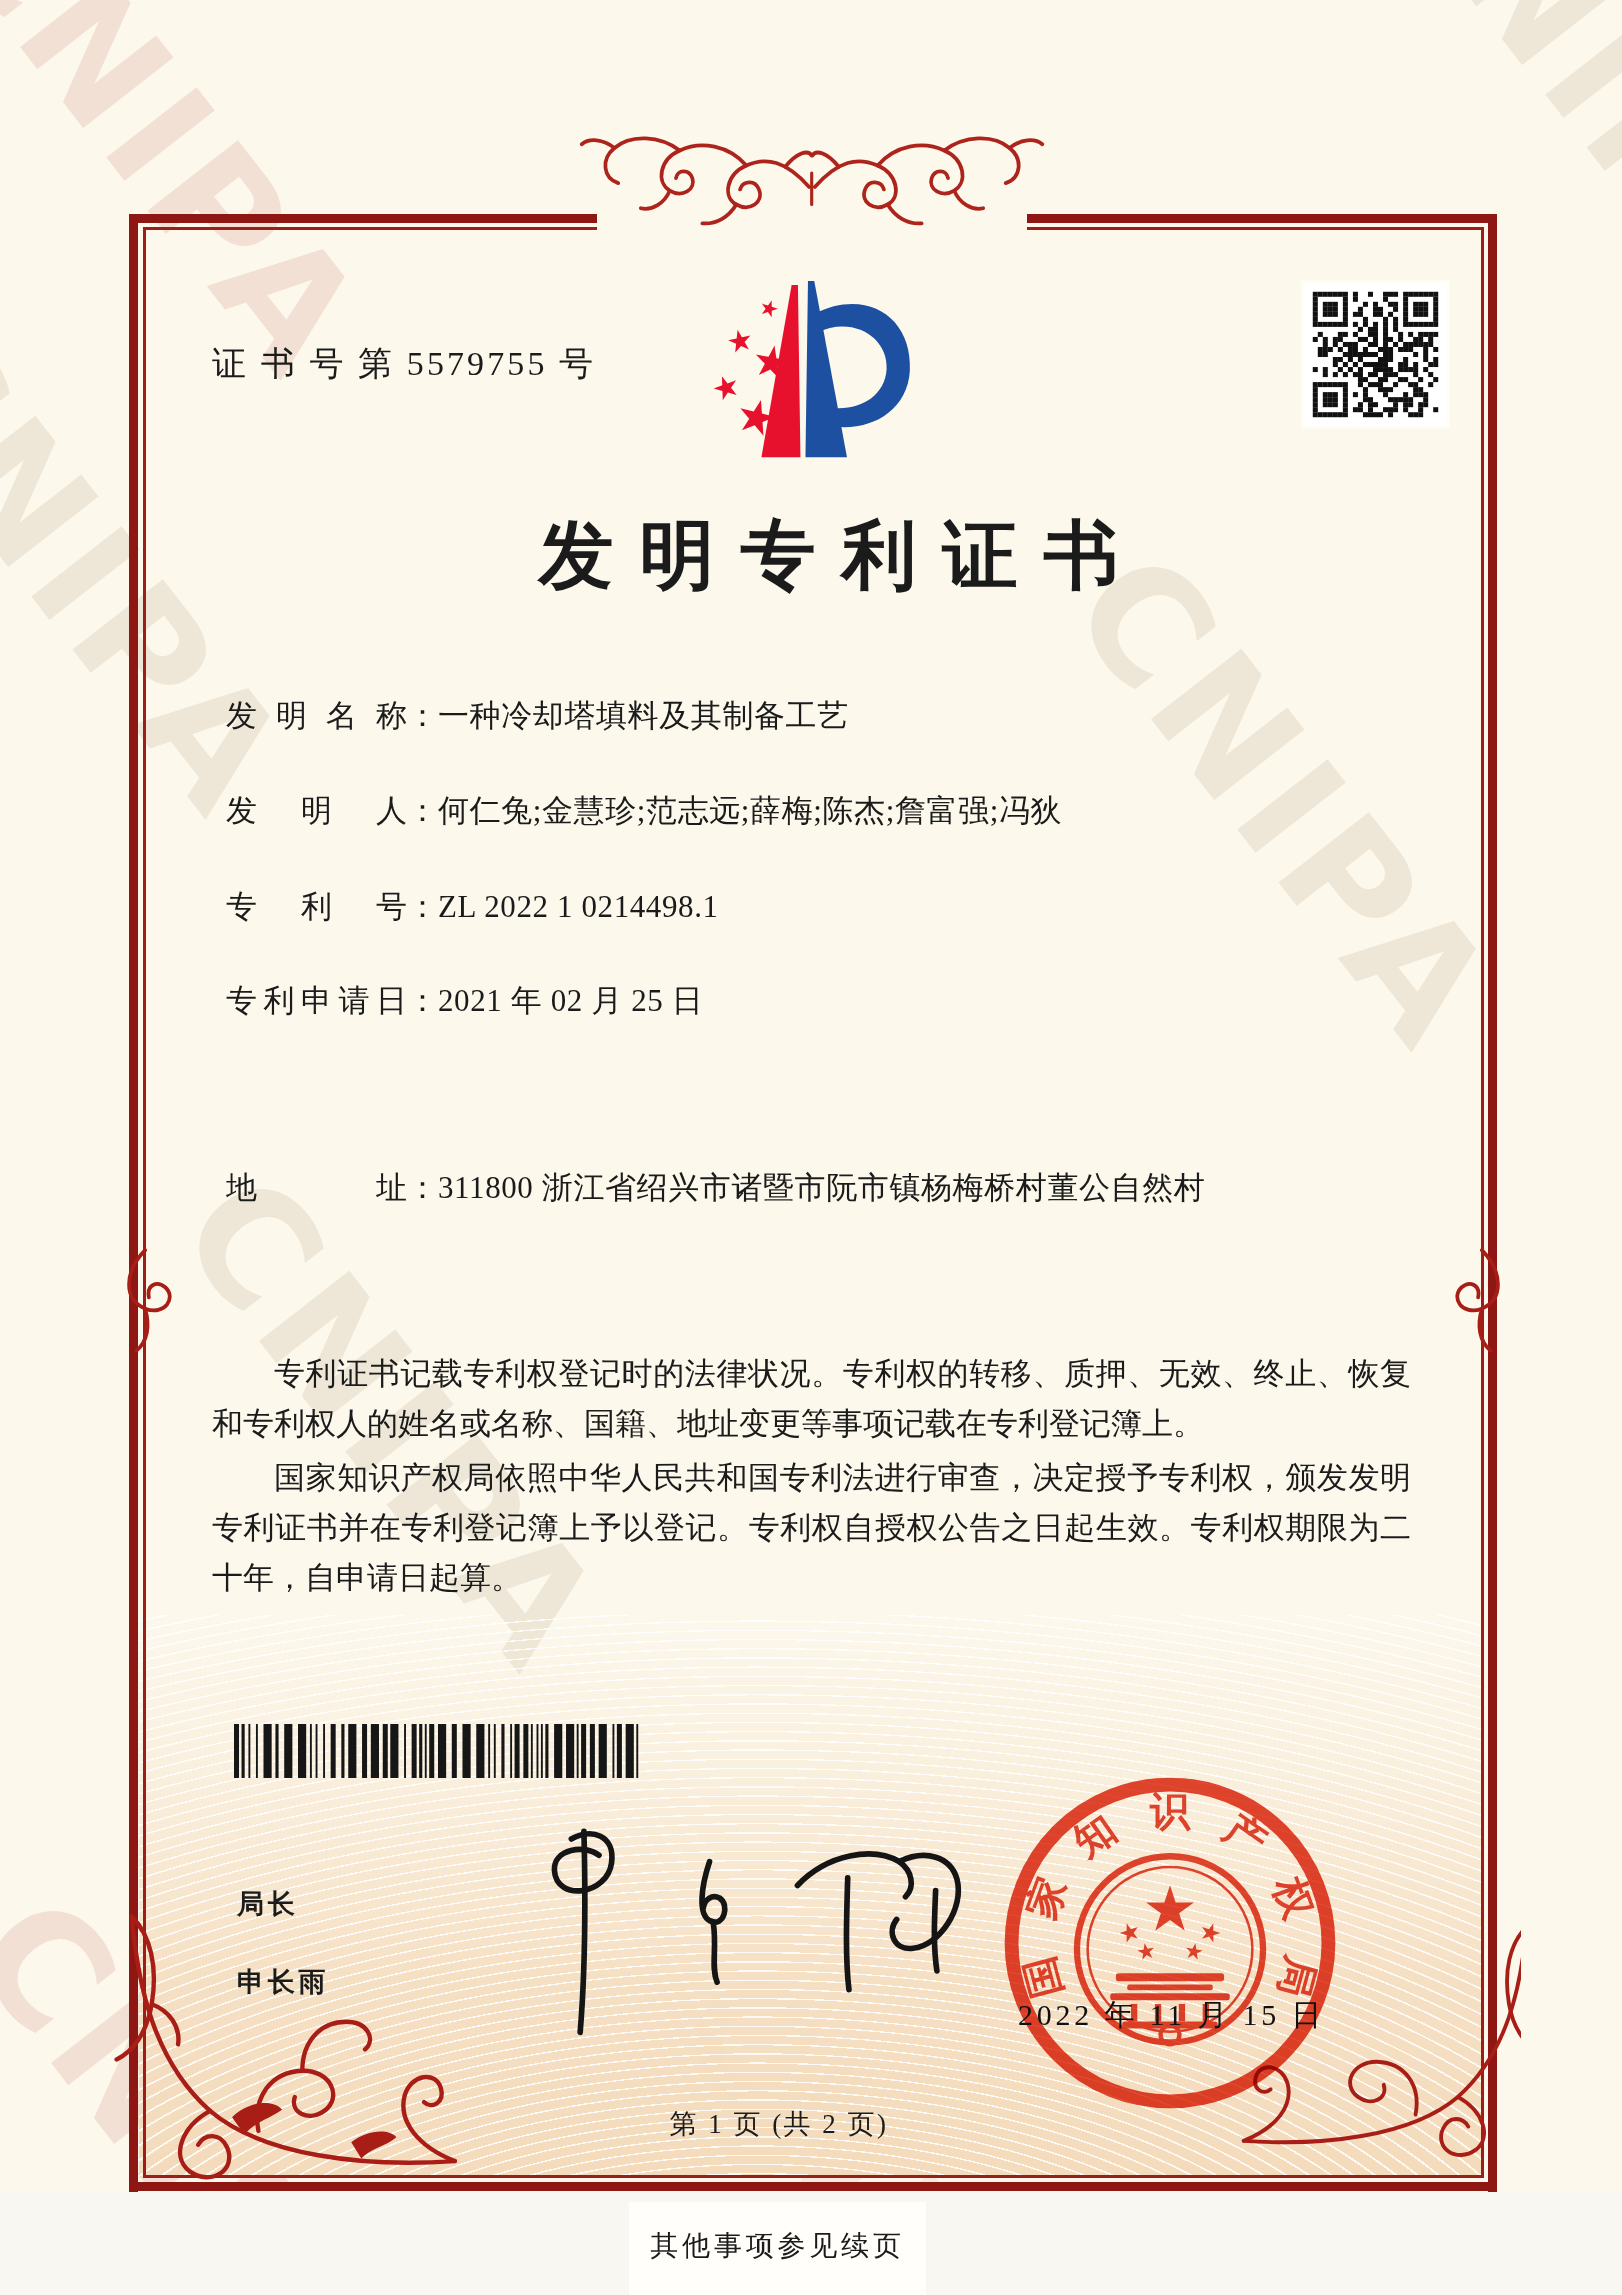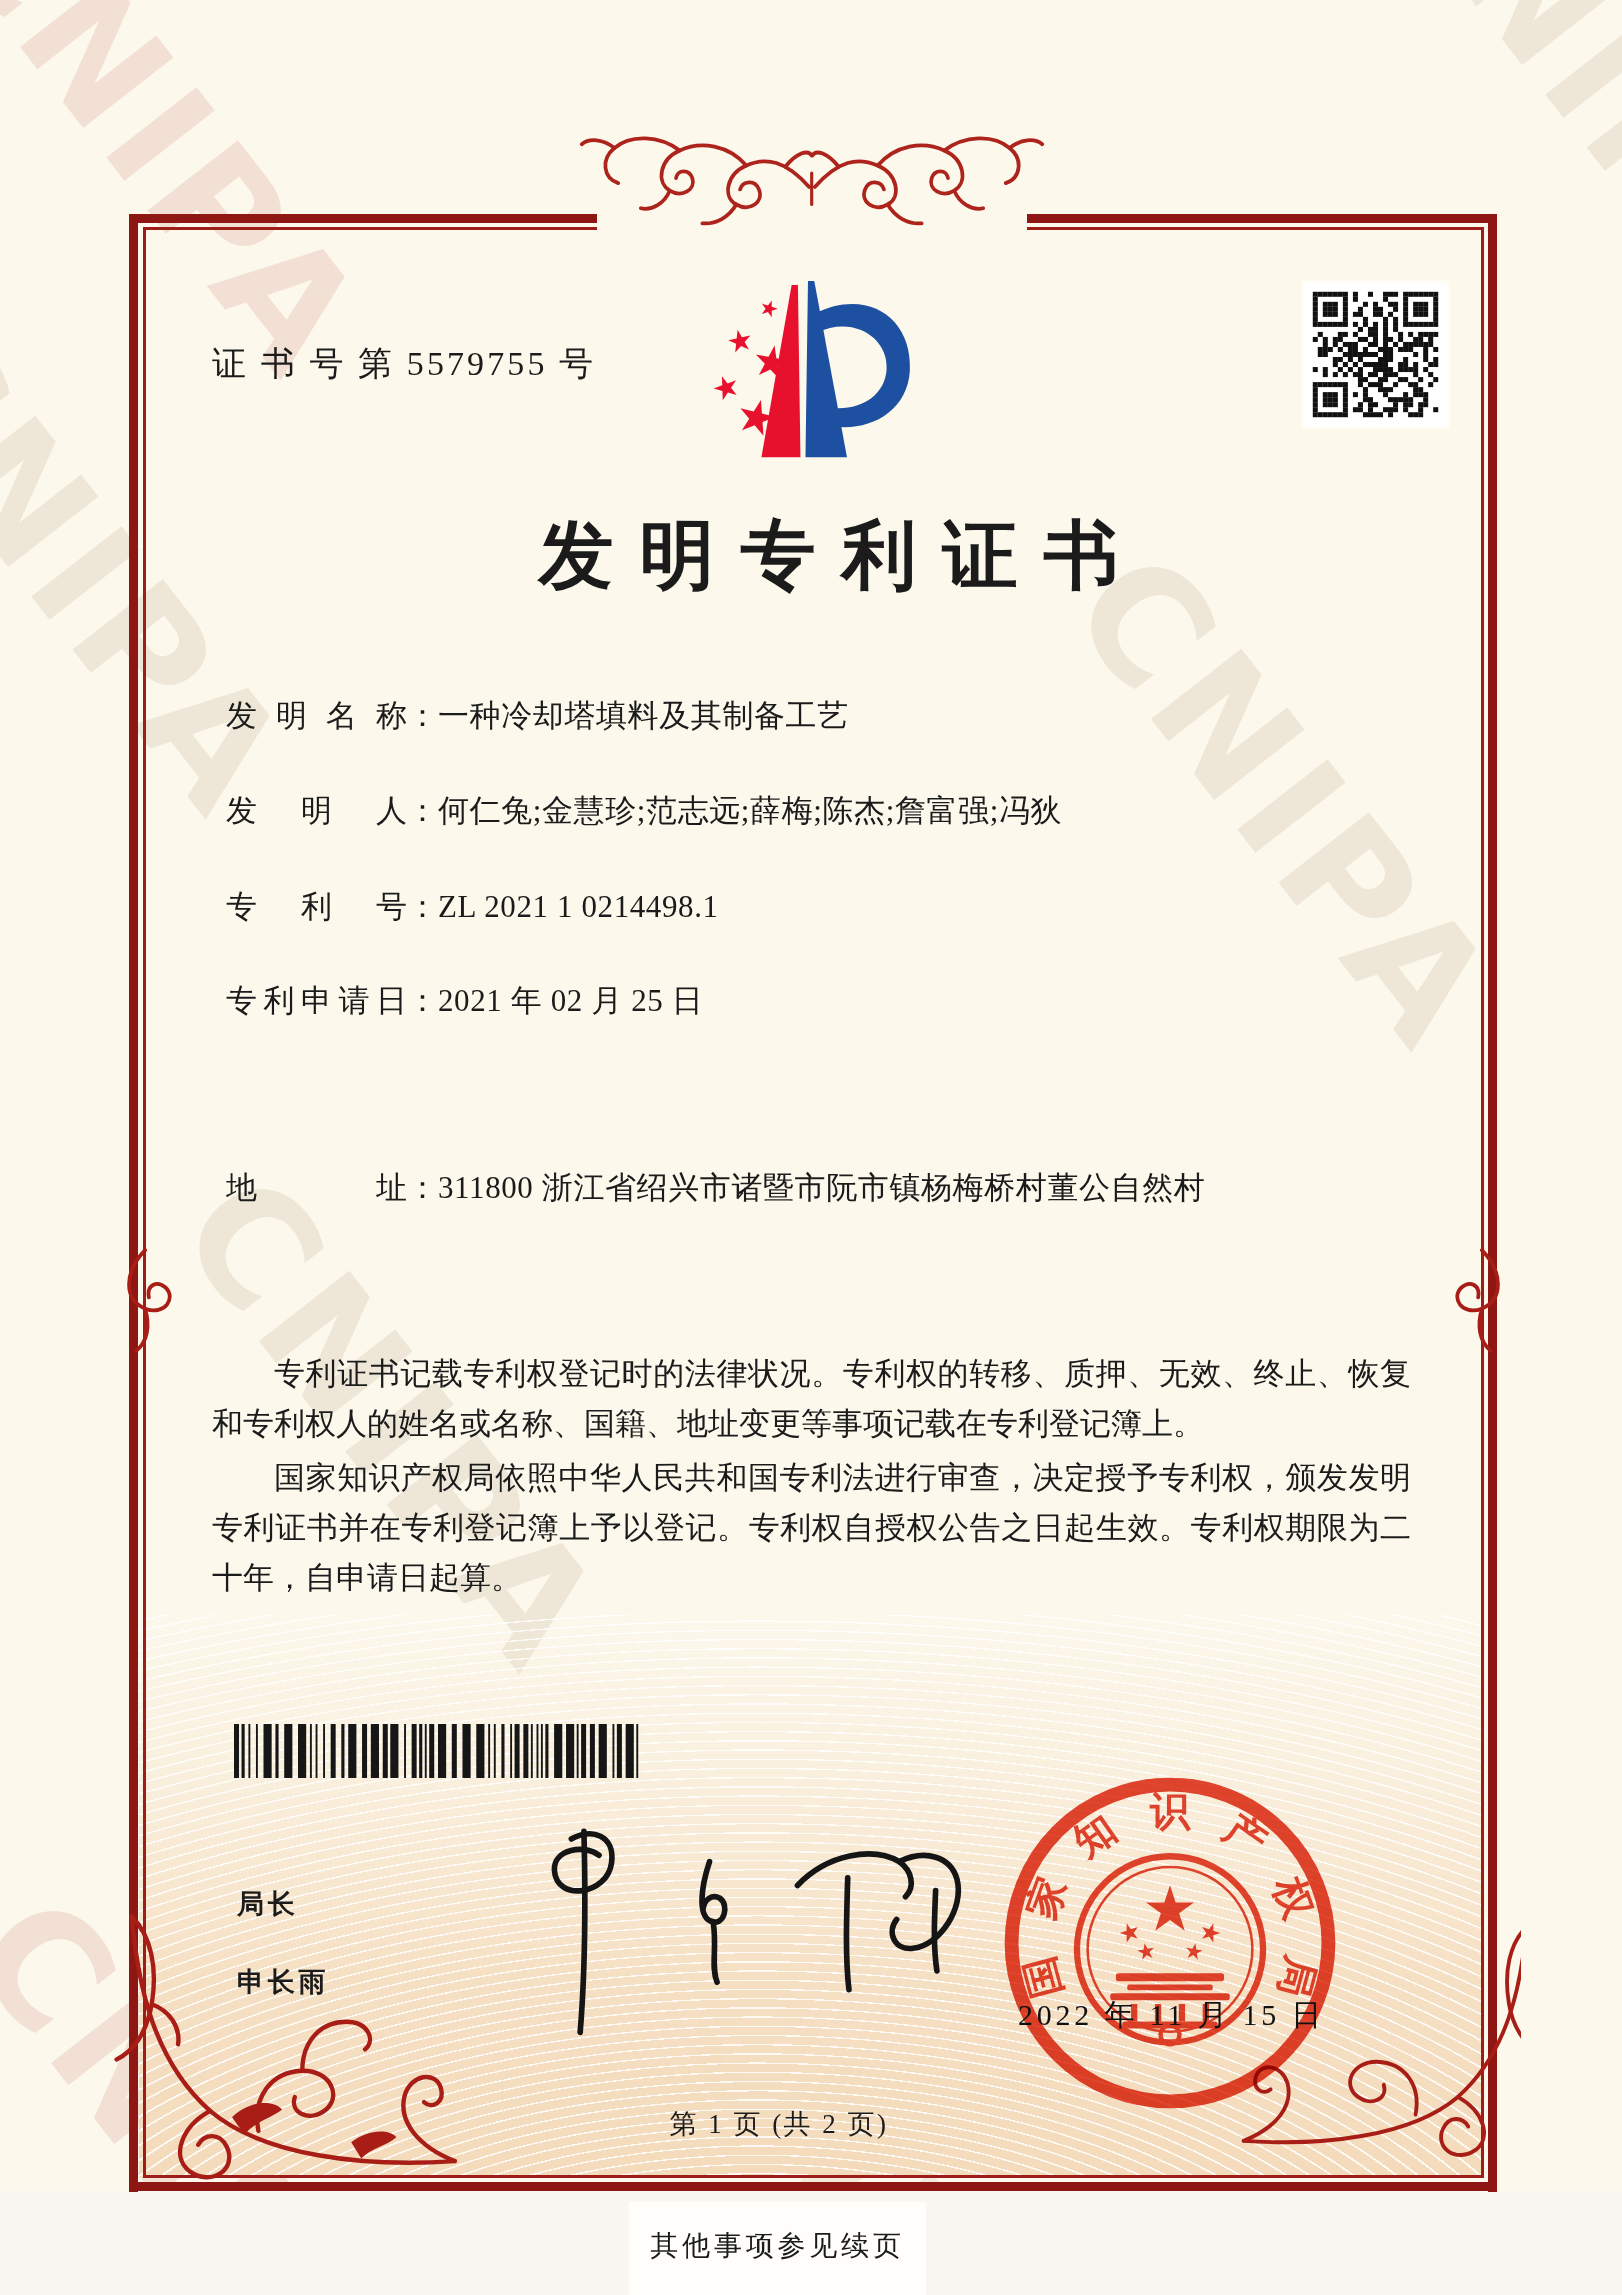--- a/index.html
+++ b/index.html
@@ -465,21 +465,21 @@
 
   <div class="abs title">发明专利证书</div>
 
   <div class="abs frow" style="top:695px;">
     <span class="flabel">发明名称</span><span>：</span><span class="fvalue">一种冷却塔填料及其制备工艺</span>
   </div>
   <div class="abs frow" style="top:790px;">
     <span class="flabel">发明人</span><span>：</span><span class="fvalue">何仁兔;金慧珍;范志远;薛梅;陈杰;詹富强;冯狄</span>
   </div>
   <div class="abs frow" style="top:886px;">
-    <span class="flabel">专利号</span><span>：</span><span class="fvalue">ZL 2021 1 0214498.1</span>
+    <span class="flabel">专利号</span><span>：</span><span class="fvalue">ZL 2022 1 0214498.1</span>
   </div>
   <div class="abs frow" style="top:980px;">
     <span class="flabel">专利申请日</span><span>：</span><span class="fvalue">2021 年 02 月 25 日</span>
   </div>
   <div class="abs frow" style="top:1167px;">
     <span class="flabel">地址</span><span>：</span><span class="fvalue">311800 浙江省绍兴市诸暨市阮市镇杨梅桥村董公自然村</span>
   </div>
 
   <div class="paras">
     <p>专利证书记载专利权登记时的法律状况。专利权的转移、质押、无效、终止、恢复和专利权人的姓名或名称、国籍、地址变更等事项记载在专利登记簿上。</p>

